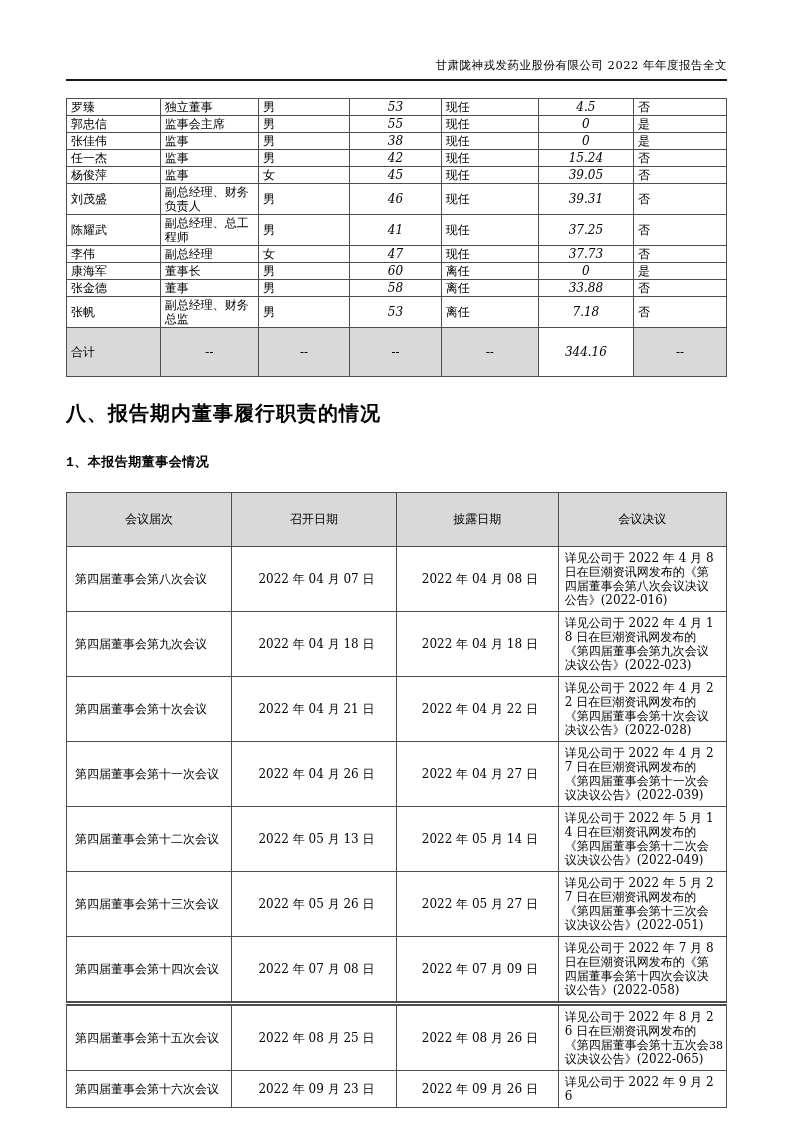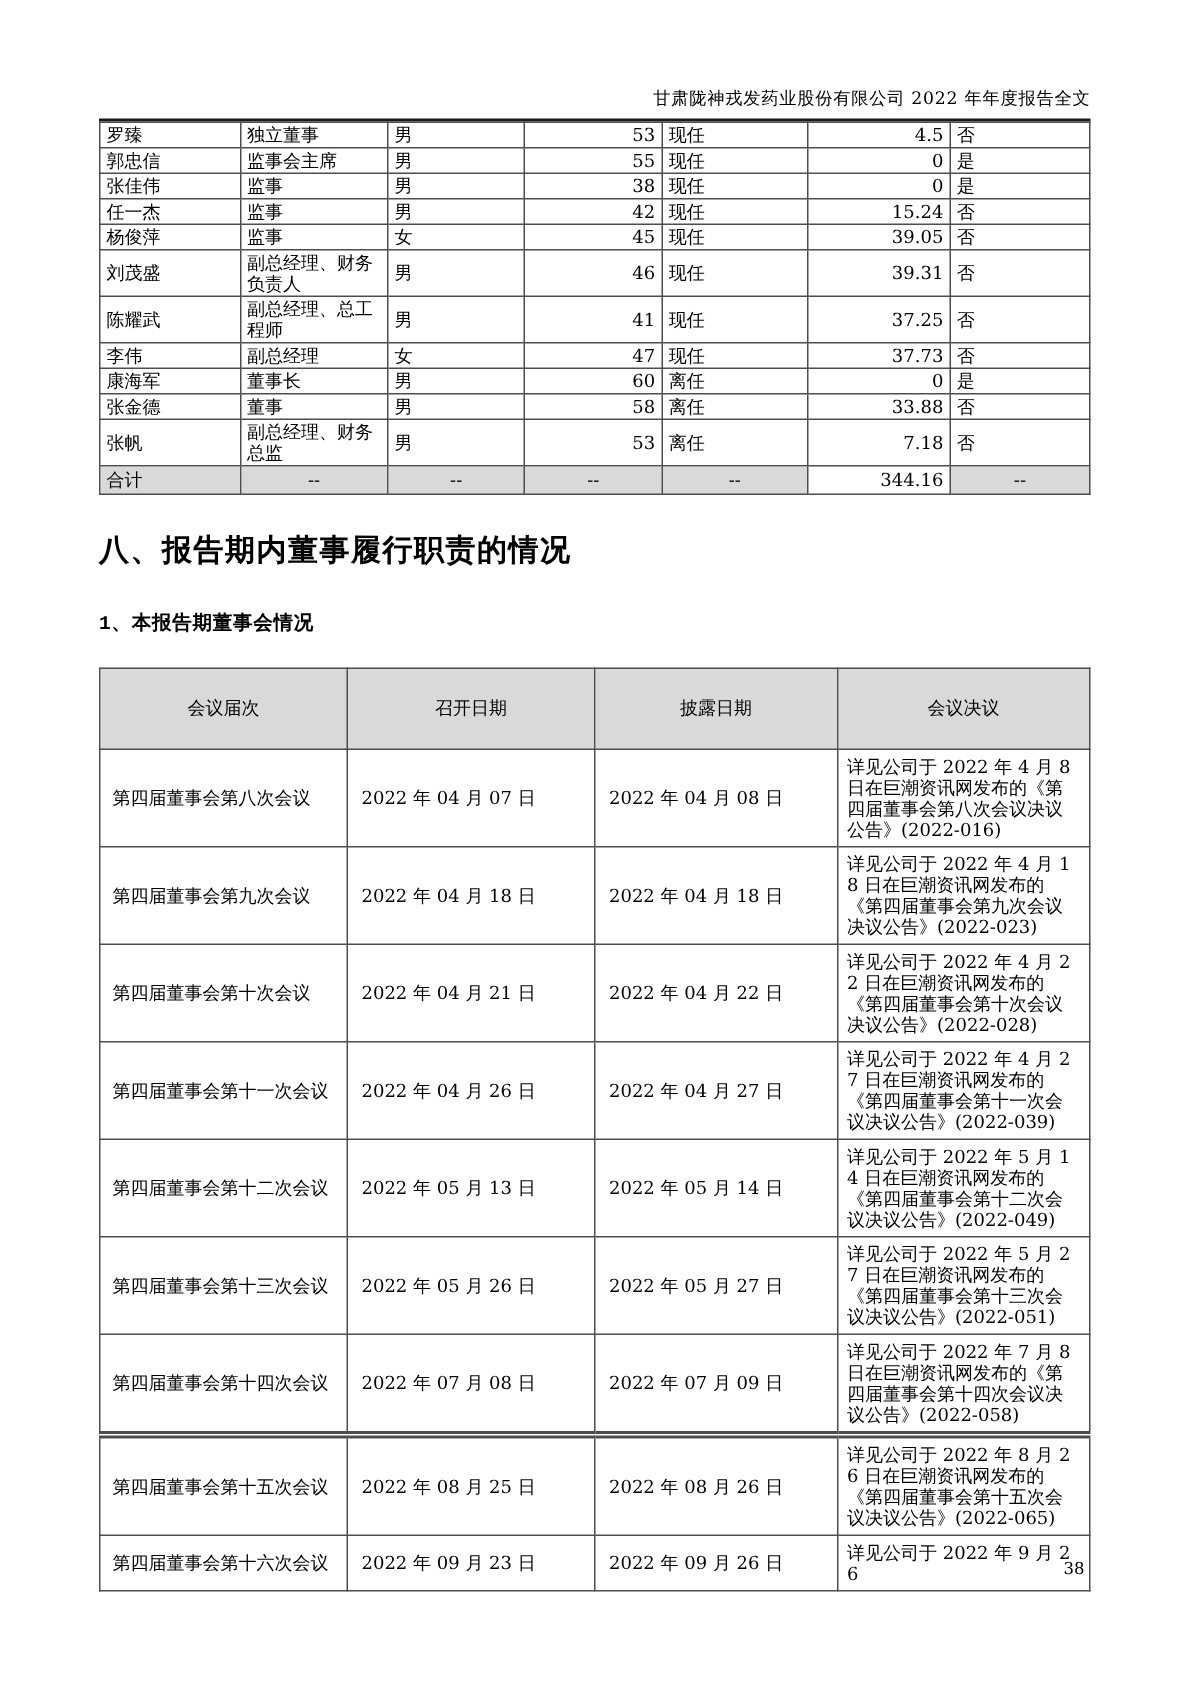--- a/index.html
+++ b/index.html
@@ -20,49 +20,49 @@
   table { width:100%; border-collapse:collapse; table-layout:fixed; }
   td, th {
     border:1px solid #4d4d4d;
     font-size:12px; line-height:14px;
     padding:1px 4px;
     word-break:break-all; overflow:hidden;
     font-weight:normal;
     vertical-align:middle;
   }
   .al { text-align:left; }
-  .ar { text-align:right; }
+  .ar { text-align:center;font-style:italic; }
   .ac { text-align:center; }
   .gray { background:#d9d9d9; }
 
   
-  table.officers { }
+  table.officers { margin-top:17px; }
   table.officers td { padding:1px 4px; }
-  table.officers tr.total-row td { padding:2px 4px; }
+  table.officers tr.total-row td { padding:17px 4px; }
 
   
   .h1 {
     font-family:"DejaVu Sans","Liberation Sans",sans-serif;
     font-weight:bold; font-size:20px;
     margin:23px 0 0 0; letter-spacing:1px;
   }
   .h2 {
     font-family:Liberation Mono, monospace;
     font-weight:bold; font-size:13px;
     margin:26px 0 0 0; letter-spacing:0.5px;
   }
 
   
   table.meetings { margin-top:21px; }
   table.meetings th {
     background:#d9d9d9; text-align:center;
     padding:20px 2px; line-height:13px;
   }
   table.meetings td.m-session { padding:2px 4px 2px 8px; }
-  table.meetings td.m-date    { padding:2px 4px 2px 9px; }
+  table.meetings td.m-date    { padding:2px 4px 2px 9px;text-align:center; }
   table.meetings td.m-res     { padding:4px 6px; vertical-align:middle; }
   table.meetings tr.page-split td { border-top:5px double #4d4d4d; }
 
   .page-number {
     position:absolute; right:70px; bottom:70px;
     font-size:11px;
   }
 </style>
 </head>
 <body>

